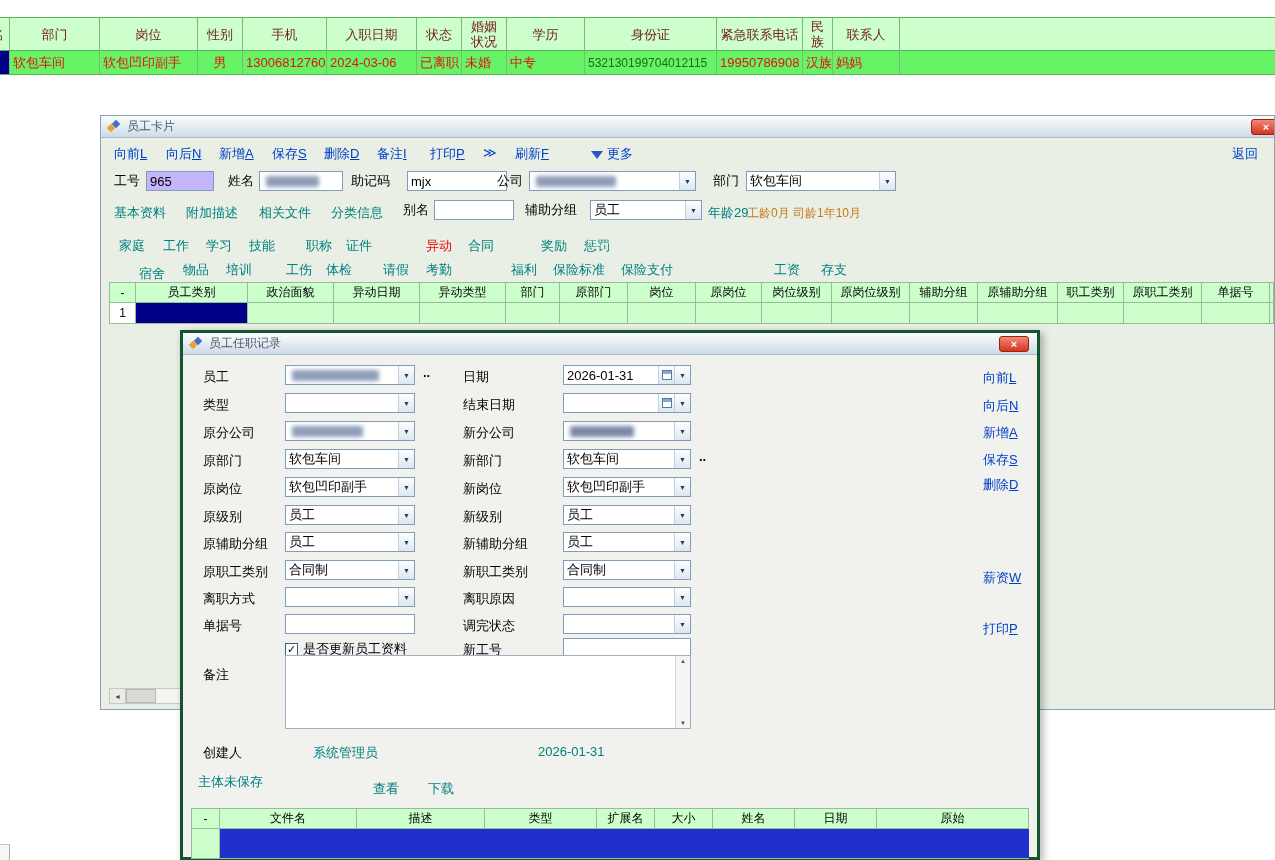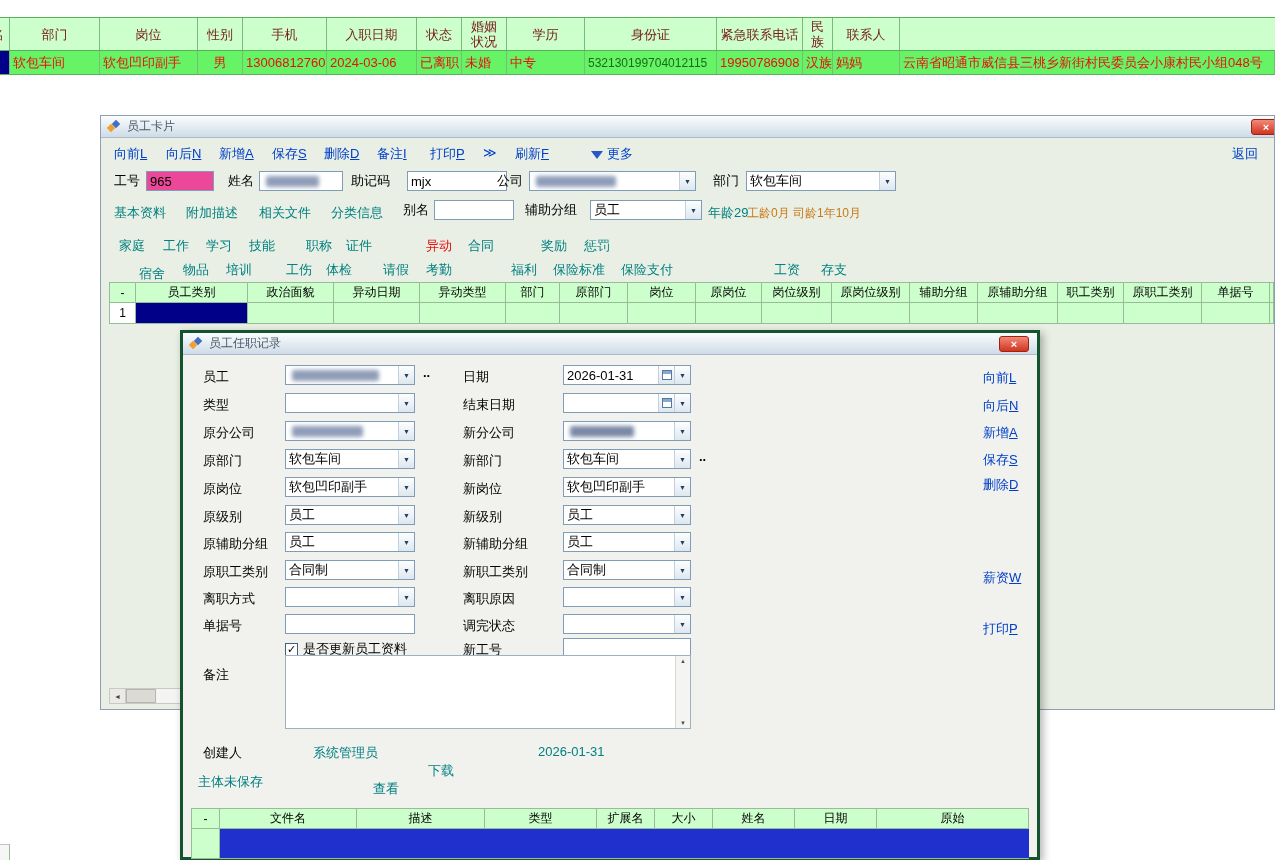--- a/index.html
+++ b/index.html
@@ -25,21 +25,21 @@
   .win-icon::after { content:""; position:absolute; left:6px; top:1px; width:6px; height:6px; background:#4070c0; transform:rotate(45deg); }
   .close-btn { position:absolute; top:3px; width:30px; height:16px; background:linear-gradient(#f08a78,#d23520); border:1px solid #a02010; border-radius:3px; color:#fff; font-size:11px; font-weight:bold; display:flex; align-items:center; justify-content:center; cursor:pointer; }
   .card .close-btn { right:-7px; }
 
   .tb { position:absolute; top:5px; color:#0040c8; font-size:13px; cursor:pointer; text-decoration:none; }
   .toolbar { position:absolute; top:24px; left:0; right:0; height:26px; }
   .more-arrow { position:absolute; top:11px; width:0; height:0; border-left:6px solid transparent; border-right:6px solid transparent; border-top:8px solid #2858c8; }
 
   .label { position:absolute; height:20px; line-height:20px; font-size:13px; }
   .tbox { position:absolute; height:20px; background:#fff; border:1px solid #7f9db9; display:flex; align-items:center; padding:0 3px; font-size:13px; white-space:nowrap; overflow:hidden; }
-  .pink { background:#ec4899;text-align:right; }
+  .pink { background:#c4b5fd;text-align:right; }
   .combo { position:absolute; height:20px; background:#fff; border:1px solid #7f9db9; display:flex; align-items:stretch; }
   .combo .val { flex:1; display:flex; align-items:center; padding-left:3px; font-size:13px; overflow:hidden; white-space:nowrap; }
   .combo .btn { width:16px; border-left:1px solid #c0d0e0; background:linear-gradient(#fdfefe,#dde7f0); display:flex; align-items:center; justify-content:center; font-size:7px; color:#204060; cursor:pointer; }
   .blob { height:11px; border-radius:2px; background:#8f9db8; filter:blur(2px); margin-left:3px; }
   .cal-icon { display:block; width:10px; height:10px; border:1px solid #5878a0; background:linear-gradient(#88a8d0 0 3px,#ffffff 3px); }
 
   .tl { position:absolute; color:#008080; font-size:13px; cursor:pointer; }
   .red-tab { color:#e81010 !important; }
   .orange { position:absolute; color:#c87818; font-size:12px; }
 
@@ -105,21 +105,20 @@
       <div class="tt-cell" style="width:45px;justify-content:center">男</div>
       <div class="tt-cell" style="width:84px">13006812760</div>
       <div class="tt-cell" style="width:90px">2024-03-06</div>
       <div class="tt-cell" style="width:45px">已离职</div>
       <div class="tt-cell" style="width:45px">未婚</div>
       <div class="tt-cell" style="width:78px">中专</div>
       <div class="tt-cell c-id" style="width:132px">532130199704012115</div>
       <div class="tt-cell" style="width:86px">19950786908</div>
       <div class="tt-cell" style="width:30px">汉族</div>
       <div class="tt-cell" style="width:67px">妈妈</div>
-      <div class="tt-cell" style="flex:1">云南省昭通市威信县三桃乡新街村民委员会小康村民小组048号</div>
     </div>
   </div>
 
   <div class="card">
     <div class="win-title">
       <span class="win-icon"></span>
       <span class="title-text">员工卡片</span>
       <span class="close-btn">×</span>
     </div>
 
@@ -409,21 +408,21 @@
           <span>▼</span>
         </div>
       </div>
 
       <span class="dlab" style="top:389px">创建人</span>
       <span class="tl" style="left:130px;top:389px">系统管理员</span>
       <span class="tl" style="left:355px;top:389px">2026-01-31</span>
 
       <span class="tl" style="left:15px;top:418px">主体未保存</span>
       <span class="tl" style="left:190px;top:425px">查看</span>
-      <span class="tl" style="left:245px;top:407px">下载</span>
+      <span class="tl" style="left:245px;top:425px">下载</span>
 
       <a class="sideb k" style="top:14px">向前<u>L</u></a>
       <a class="sideb k" style="top:42px">向后<u>N</u></a>
       <a class="sideb k" style="top:69px">新增<u>A</u></a>
       <a class="sideb k" style="top:96px">保存<u>S</u></a>
       <a class="sideb k" style="top:121px">删除<u>D</u></a>
       <a class="sideb k" style="top:214px">薪资<u>W</u></a>
       <a class="sideb k" style="top:265px">打印<u>P</u></a>
 
       <div class="att">

